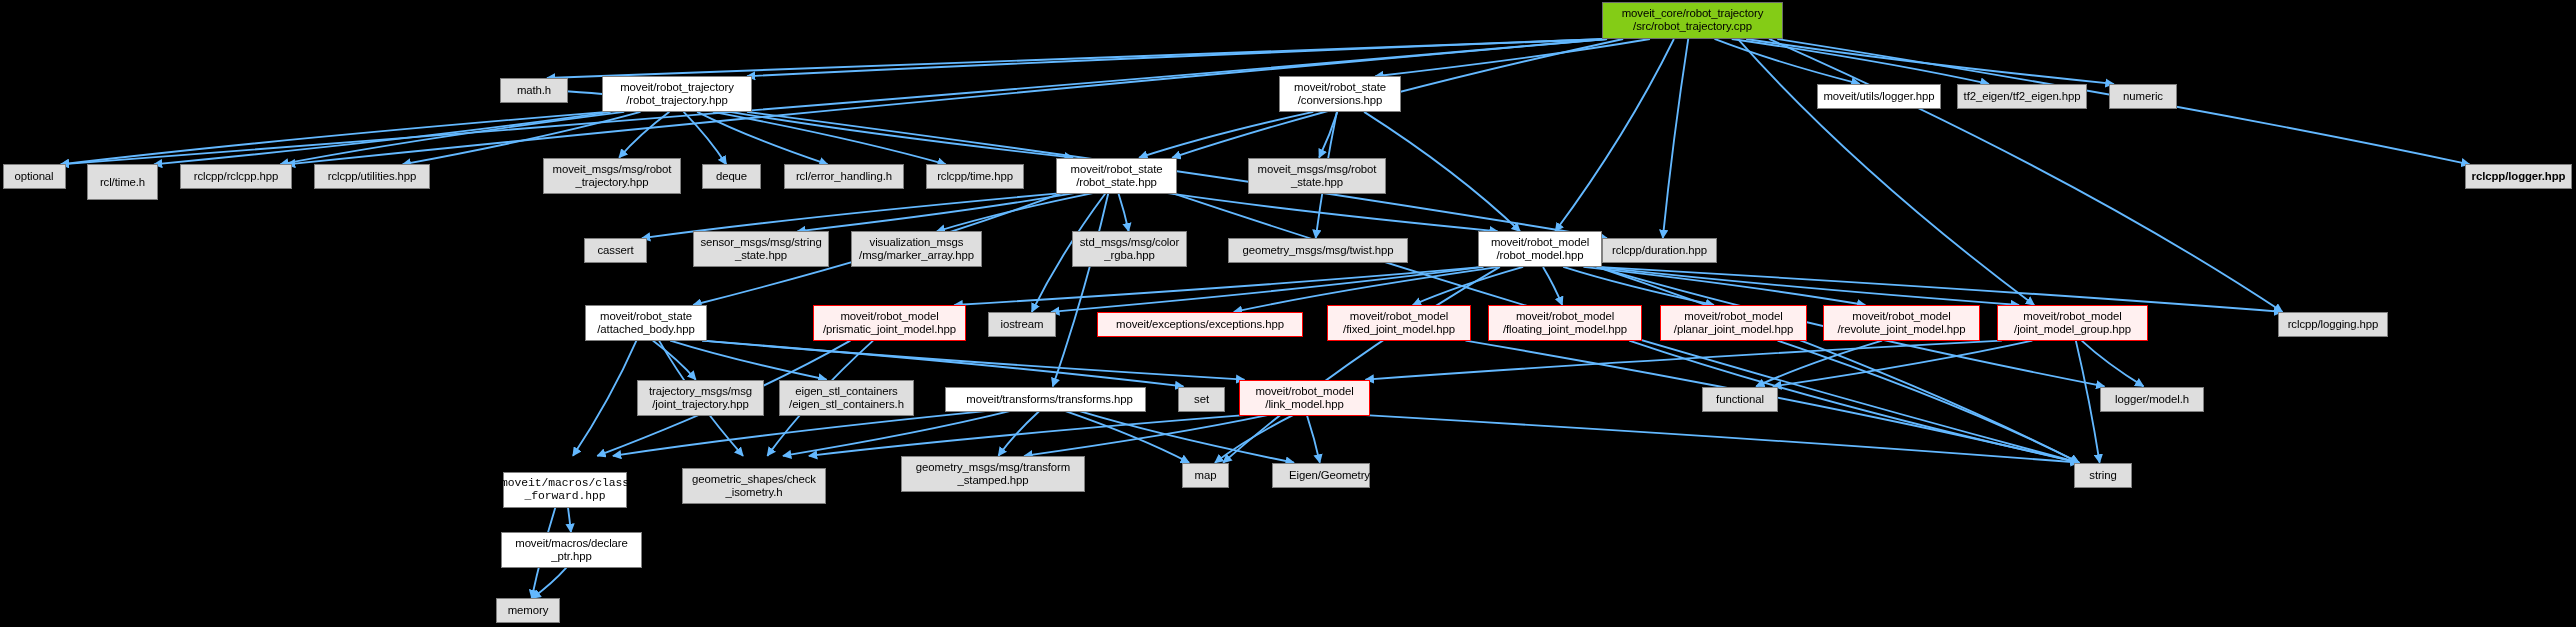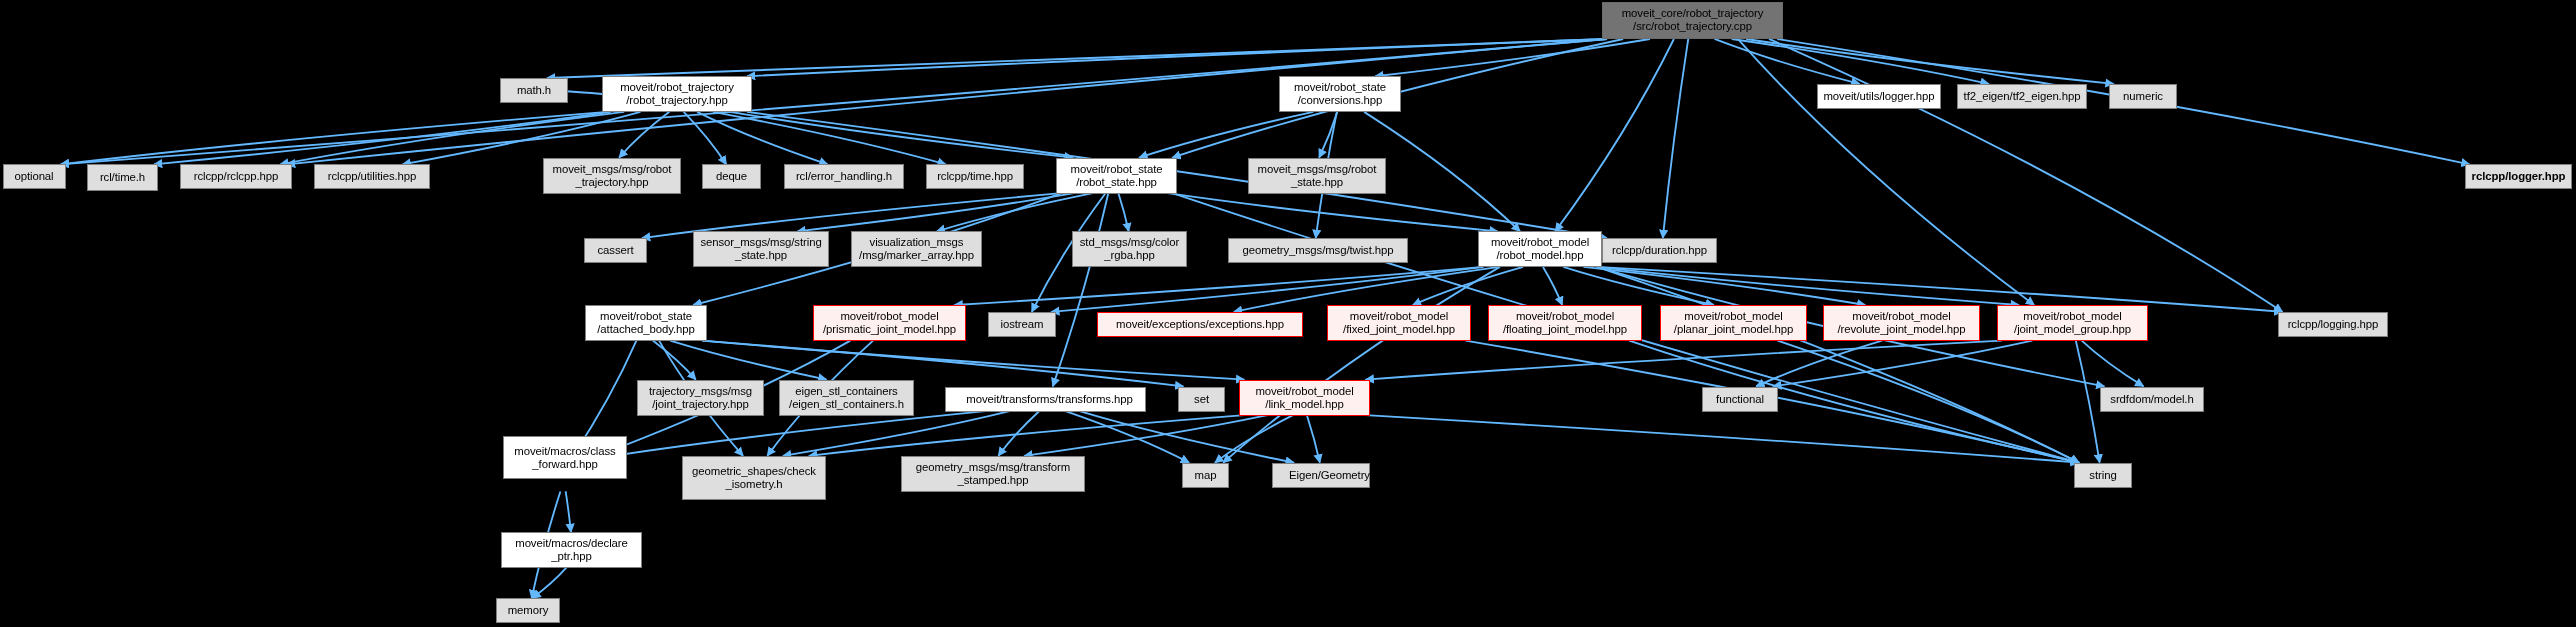--- a/index.html
+++ b/index.html
@@ -22,21 +22,21 @@
     line-height:1.12;
     font-size:11.4px;
     color:#000;
     border:0.8px solid #808080;
     background:#dedede;
     white-space:pre-line;
     letter-spacing:-0.1px;
     z-index:5;
   }
   .node.white{background:#ffffff;border:0.8px solid #808080;}
-  .node.root{background:#737373;border:0.8px solid #6b6b6b;}
+  .node.root{background:#84cc16;border:0.8px solid #6b6b6b;}
   .node.red{background:#fff0f0;border:1.4px solid #ff0000;}
 </style>
 </head>
 <body>
 
 <div id="canvas">
   <svg id="edges" viewBox="0 0 3039 740" width="2576" height="627">
     <defs>
       <marker id="arrow" viewBox="0 0 10 10" refX="9" refY="5" markerWidth="5" markerHeight="5" orient="auto-start-reverse">
         <path d="M 0 0 L 10 5 L 0 10 z" fill="#63b8ff"></path>
@@ -129,21 +129,21 @@
 /src/robot_trajectory.cpp</div>
       <div class="node" style="left: 484px; top: 78px; width: 68px; height: 24.6px; margin-left: 16px;">math.h</div>
       <div class="node white" style="left: 602px; top: 76px; width: 150px; height: 36px;">moveit/robot_trajectory
 /robot_trajectory.hpp</div>
       <div class="node white" style="left: 1279px; top: 76px; width: 122px; height: 36px;">moveit/robot_state
 /conversions.hpp</div>
       <div class="node white" style="left: 1817px; top: 84px; width: 124px; height: 24.6px;">moveit/utils/logger.hpp</div>
       <div class="node" style="left: 1957px; top: 84px; width: 130px; height: 24.6px;">tf2_eigen/tf2_eigen.hpp</div>
       <div class="node" style="left: 2109px; top: 84px; width: 68px; height: 24.6px;">numeric</div>
       <div class="node" style="left: 2.5px; top: 164px; width: 63px; height: 24.6px;">optional</div>
-      <div class="node" style="left: 87px; top: 164px; width: 71px; height: 27px;">rcl/time.h</div>
+      <div class="node" style="left: 87px; top: 164px; width: 71px; height: 36px;">rcl/time.h</div>
       <div class="node" style="left: 180px; top: 164px; width: 112px; height: 24.6px;">rclcpp/rclcpp.hpp</div>
       <div class="node" style="left: 314px; top: 164px; width: 116px; height: 24.6px;">rclcpp/utilities.hpp</div>
       <div class="node" style="left: 543px; top: 158px; width: 138px; height: 36px;">moveit_msgs/msg/robot
 _trajectory.hpp</div>
       <div class="node" style="left: 702px; top: 164px; width: 59px; height: 24.6px;">deque</div>
       <div class="node" style="left: 784px; top: 164px; width: 120px; height: 24.6px;">rcl/error_handling.h</div>
       <div class="node" style="left: 926px; top: 164px; width: 98px; height: 24.6px;">rclcpp/time.hpp</div>
       <div class="node white" style="left: 1056px; top: 158px; width: 121px; height: 36px;">moveit/robot_state
 /robot_state.hpp</div>
       <div class="node" style="left: 1248px; top: 158px; width: 138px; height: 36px;">moveit_msgs/msg/robot
@@ -179,24 +179,24 @@
       <div class="node" style="left: 2278px; top: 312px; width: 110px; height: 24.6px;">rclcpp/logging.hpp</div>
       <div class="node" style="left: 637px; top: 380px; width: 127px; height: 36px;">trajectory_msgs/msg
 /joint_trajectory.hpp</div>
       <div class="node" style="left: 779px; top: 380px; width: 135px; height: 36px;">eigen_stl_containers
 /eigen_stl_containers.h</div>
       <div class="node white" style="left: 945px; top: 387px; width: 201px; height: 24.6px; padding-left: 8px;">moveit/transforms/transforms.hpp</div>
       <div class="node" style="left: 1178px; top: 387px; width: 47px; height: 24.6px;">set</div>
       <div class="node red" style="left: 1239px; top: 380px; width: 131px; height: 36px;">moveit/robot_model
 /link_model.hpp</div>
       <div class="node" style="left: 1702px; top: 387px; width: 76px; height: 24.6px;">functional</div>
-      <div class="node" style="left: 2100px; top: 387px; width: 104px; height: 24.6px;">srdfdom/model.h</div>
-      <div class="node white" style="left: 503px; top: 436px; width: 124px; height: 43px;">moveit/macros/class
+      <div class="node" style="left: 2100px; top: 387px; width: 104px; height: 24.6px;">logger/model.h</div>
+      <div class="node white" style="left: 503px; top: 472px; width: 124px; height: 36px; font-family: Liberation Mono, monospace;">moveit/macros/class
 _forward.hpp</div>
-      <div class="node" style="left: 682px; top: 456px; width: 144px; height: 44px;">geometric_shapes/check
+      <div class="node" style="left: 682px; top: 468px; width: 144px; height: 36px;">geometric_shapes/check
 _isometry.h</div>
       <div class="node" style="left: 901px; top: 456px; width: 184px; height: 36px;">geometry_msgs/msg/transform
 _stamped.hpp</div>
       <div class="node" style="left: 1182px; top: 463px; width: 47px; height: 24.6px;">map</div>
       <div class="node" style="left: 1272px; top: 463px; width: 98px; height: 24.6px; padding-left: 17px;">Eigen/Geometry</div>
       <div class="node" style="left: 2074px; top: 463px; width: 58px; height: 24.6px;">string</div>
       <div class="node white" style="left: 501px; top: 532px; width: 141px; height: 36px;">moveit/macros/declare
 _ptr.hpp</div>
       <div class="node" style="left: 496px; top: 598px; width: 64px; height: 24.6px;">memory</div>
     </div>

